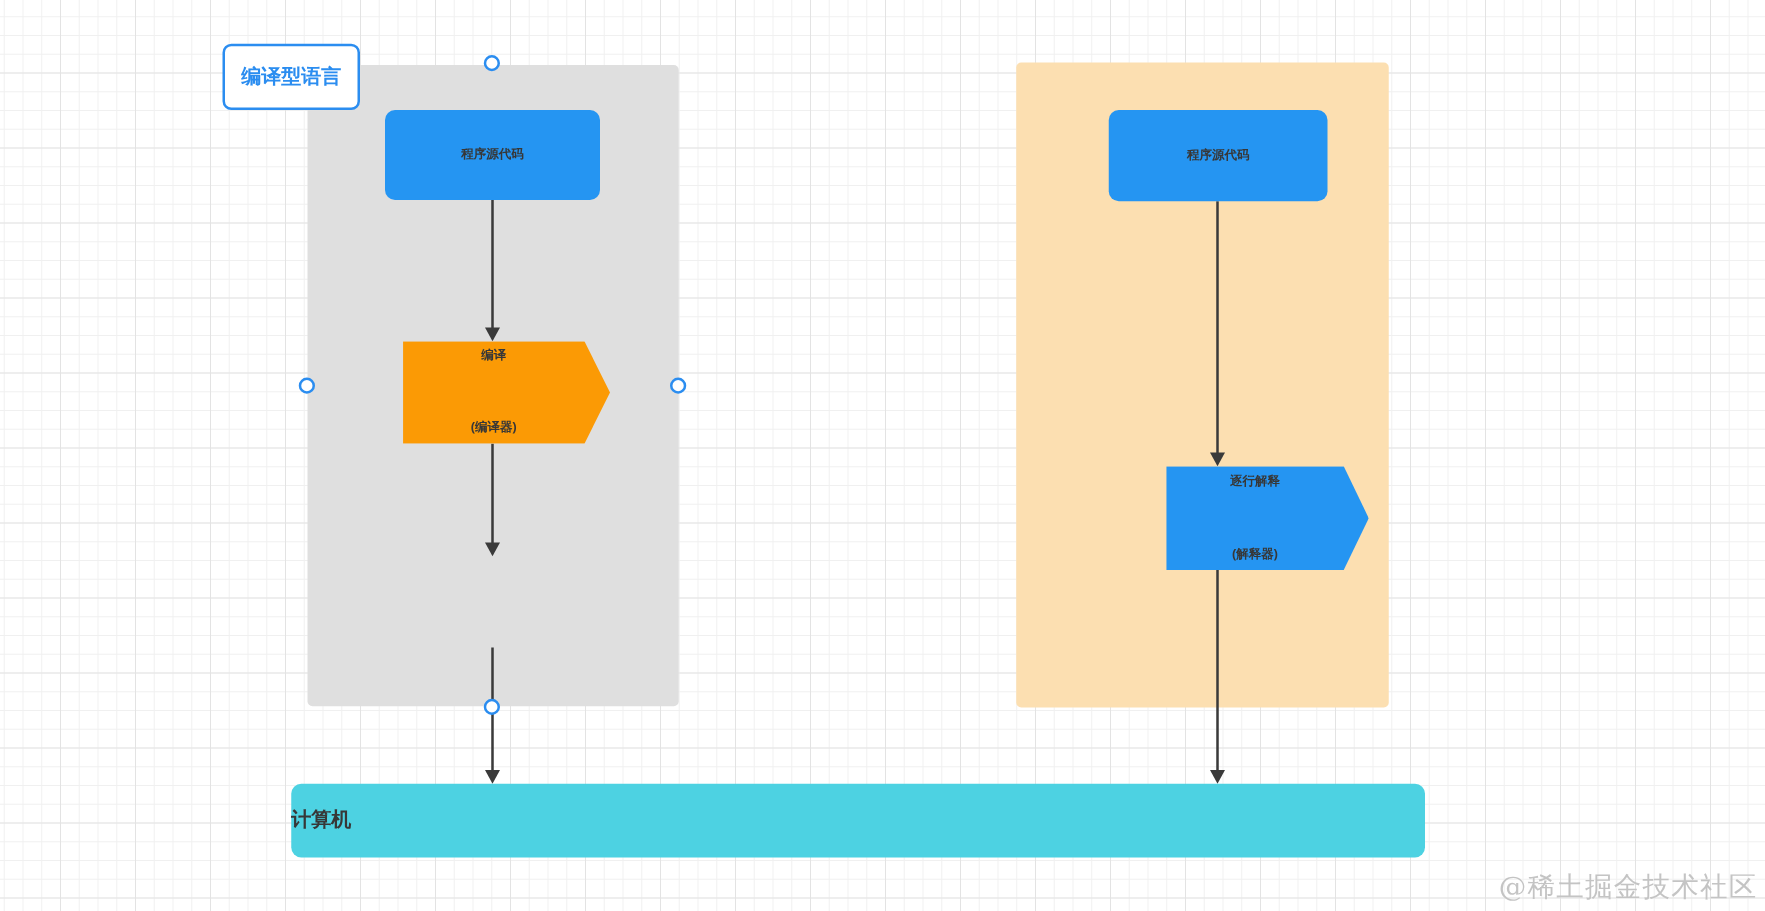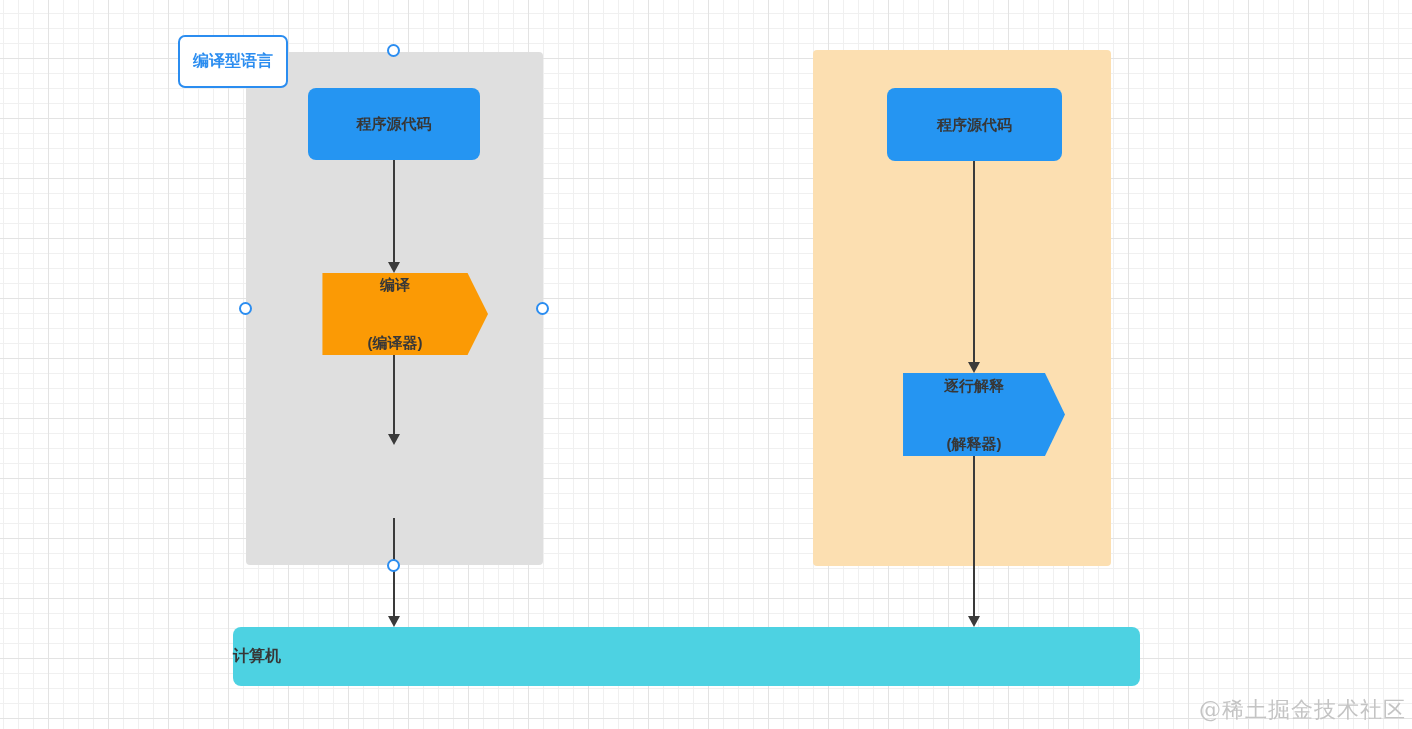--- a/index.html
+++ b/index.html
@@ -39,34 +39,34 @@
     z-index: 5;
   }
   #label-compiled    { left: 178px; top: 35px; width: 110px; height: 53px; }
   #label-interpreted { left: 1082px; top: 34px; width: 108px; height: 52px; }
 
   
   .node {
     position: absolute;
     color: var(--text-dark);
     font-weight: bold;
-    font-size: 15px;
+    font-size: 10px;
     display: flex; flex-direction: column; align-items: center; justify-content: center;
     text-align: center;
     line-height: 22px;
     z-index: 3;
   }
   .rect-node { background: var(--node-blue); border-radius: 8px; }
   .hex-node  { clip-path: polygon(11% 0, 89% 0, 100% 50%, 89% 100%, 11% 100%); gap: 36px; }
 
   #node-src-l  { left: 308px; top: 88px;  width: 172px; height: 72px; }
   #node-hex-l  { left: 302px; top: 273px; width: 186px; height: 82px; background: var(--node-orange); }
   #node-exe-l  { left: 307px; top: 445px; width: 174px; height: 73px; }
   #node-src-r  { left: 887px; top: 88px;  width: 175px; height: 73px; }
-  #node-hex-r  { left: 883px; top: 373px; width: 182px; height: 83px; background: var(--node-blue); }
+  #node-hex-r  { left: 913px; top: 373px; width: 182px; height: 83px; background: var(--node-blue); }
 
   #bar-computer {
     position: absolute;
     left: 233px; top: 627px; width: 907px; height: 59px;
     background: var(--bar-cyan);
     border-radius: 8px;
     color: var(--text-dark);
     font-weight: bold; font-size: 16px;
     display: flex; align-items: center; justify-content: flex-start;
     z-index: 3;

